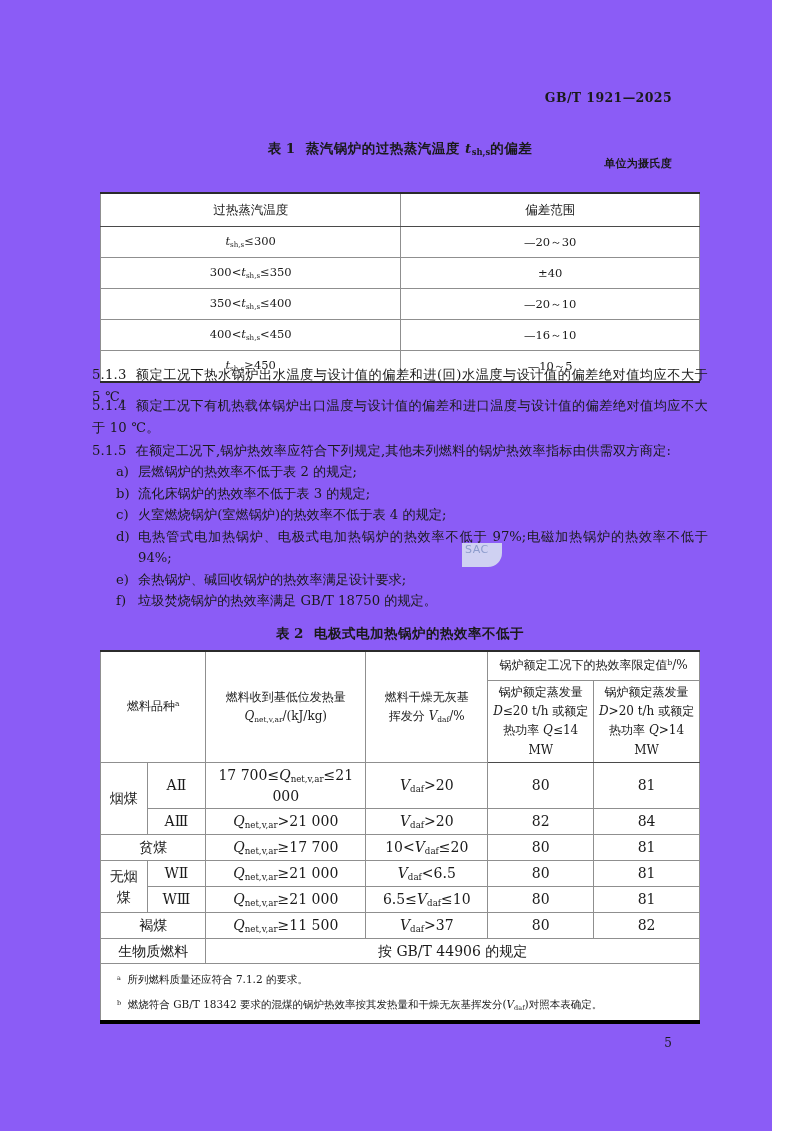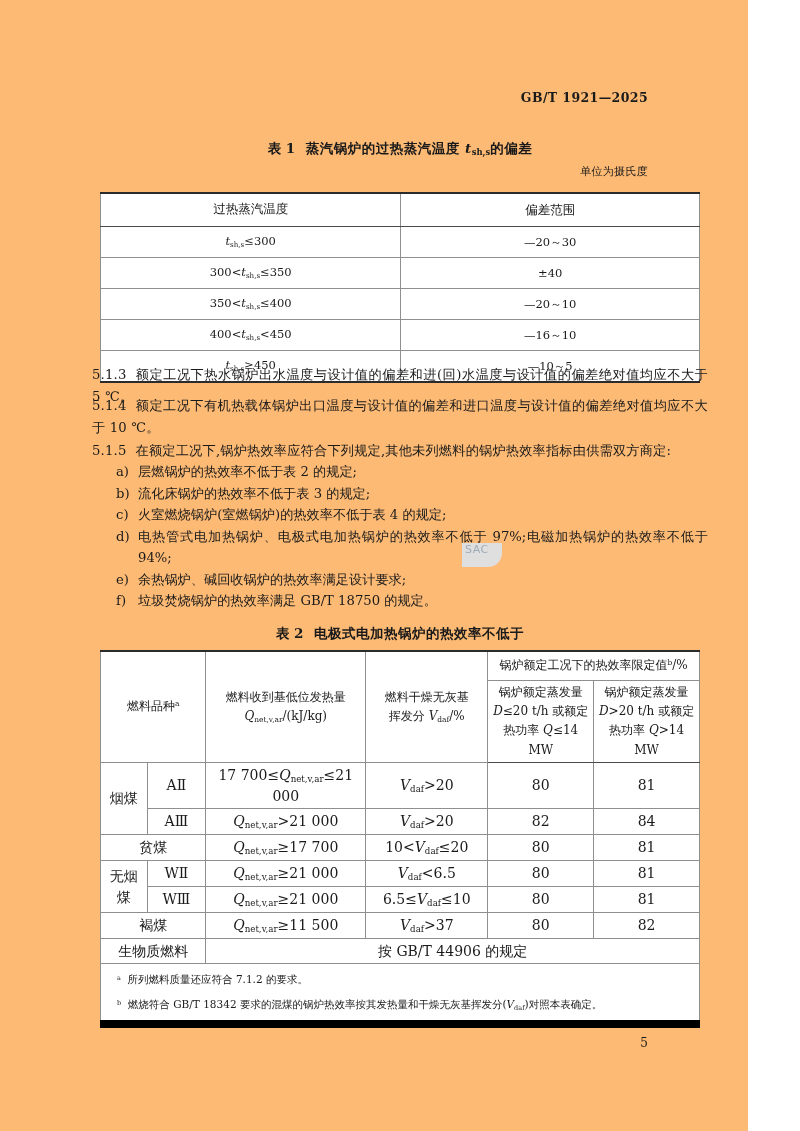--- a/index.html
+++ b/index.html
@@ -13,21 +13,22 @@
     position: relative;
     font-family: "DejaVu Serif", "Liberation Serif", serif;
     color: #1a1a1a;
     overflow: hidden;
   }
   .page {
     position: absolute;
     inset: 0;
     width: 748px;
     height: 1131px;
-    background: #fdba74;
+    background: #8b5cf6;
+    padding-left: 24px;
   }
 
   
   .std-header {
     position: absolute;
     top: 90px;
     right: 100px;
     font-size: 12.5px;
     letter-spacing: 0.4px;
     font-weight: 700;
@@ -97,21 +98,21 @@
     text-align: left;
     font-size: 10.5px;
     padding: 4px 6px 4px 16px;
     line-height: 1.55;
     border-left: 1px solid #8f8f8f;
     border-right: 1px solid #8f8f8f;
     border-top: none;
     border-bottom: none;
   }
   #table2 .noteRow.first td { border-top: 1.6px solid #4a4a4a; padding-top: 7px;}
-  #table2 .noteRow.last td  { border-bottom: 8px solid #000000; padding-bottom: 7px;}
+  #table2 .noteRow.last td  { border-bottom: 4px solid #000000; padding-bottom: 7px;}
 
   
   .para {
     position: absolute;
     left: 92px;
     width: 616px;
     font-size: 13.2px;
     line-height: 21.5px;
     text-align: justify;
     letter-spacing: 0.2px;
@@ -176,26 +177,26 @@
 <body>
 
 <div class="page">
 
   <div class="std-header">GB/T 1921—2025</div>
 
   <div class="table-caption" style="top:140px;">
     <span>表</span><span class="cap-num">1</span><span>蒸汽锅炉的过热蒸汽温度 <span class="ital">t</span><sub>sh,s</sub>的偏差</span>
   </div>
 
-  <div class="unit-note" style="top:164px;">单位为摄氏度</div>
+  <div class="unit-note" style="top:156px;font-weight:bold;">单位为摄氏度</div>
 
   <table class="gb" id="table1">
     <tbody>
         <tr>
-      <td class="t1head outer-top head-sep" style="width:300px;font-family:Liberation Mono, monospace;">过热蒸汽温度</td>
+      <td class="t1head outer-top head-sep" style="width:300px;">过热蒸汽温度</td>
       <td class="t1head outer-top head-sep" style="width:300px;">偏差范围</td>
     </tr>
     <tr>
       <td><span class="ital">t</span><sub>sh,s</sub>≤300</td>
       <td>—20～30</td>
     </tr>
     <tr>
       <td>300&lt;<span class="ital">t</span><sub>sh,s</sub>≤350</td>
       <td>±40</td>
     </tr>

